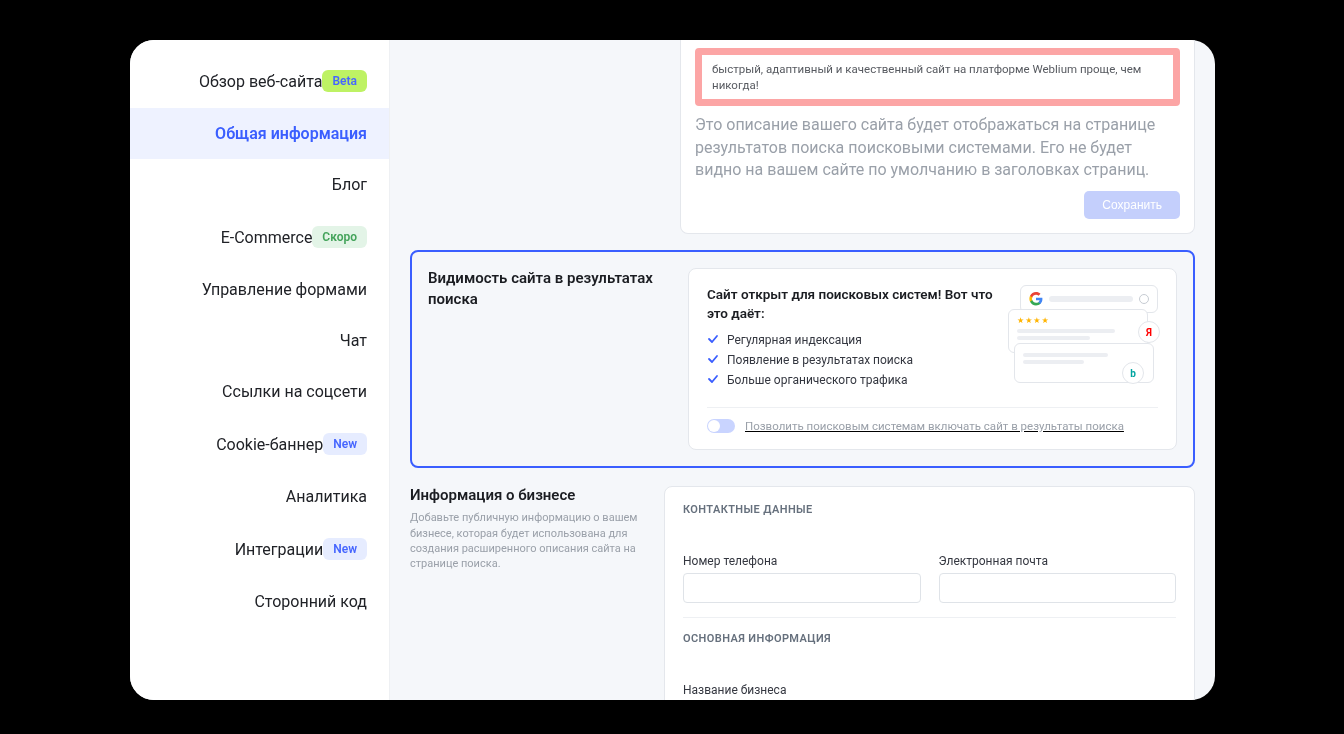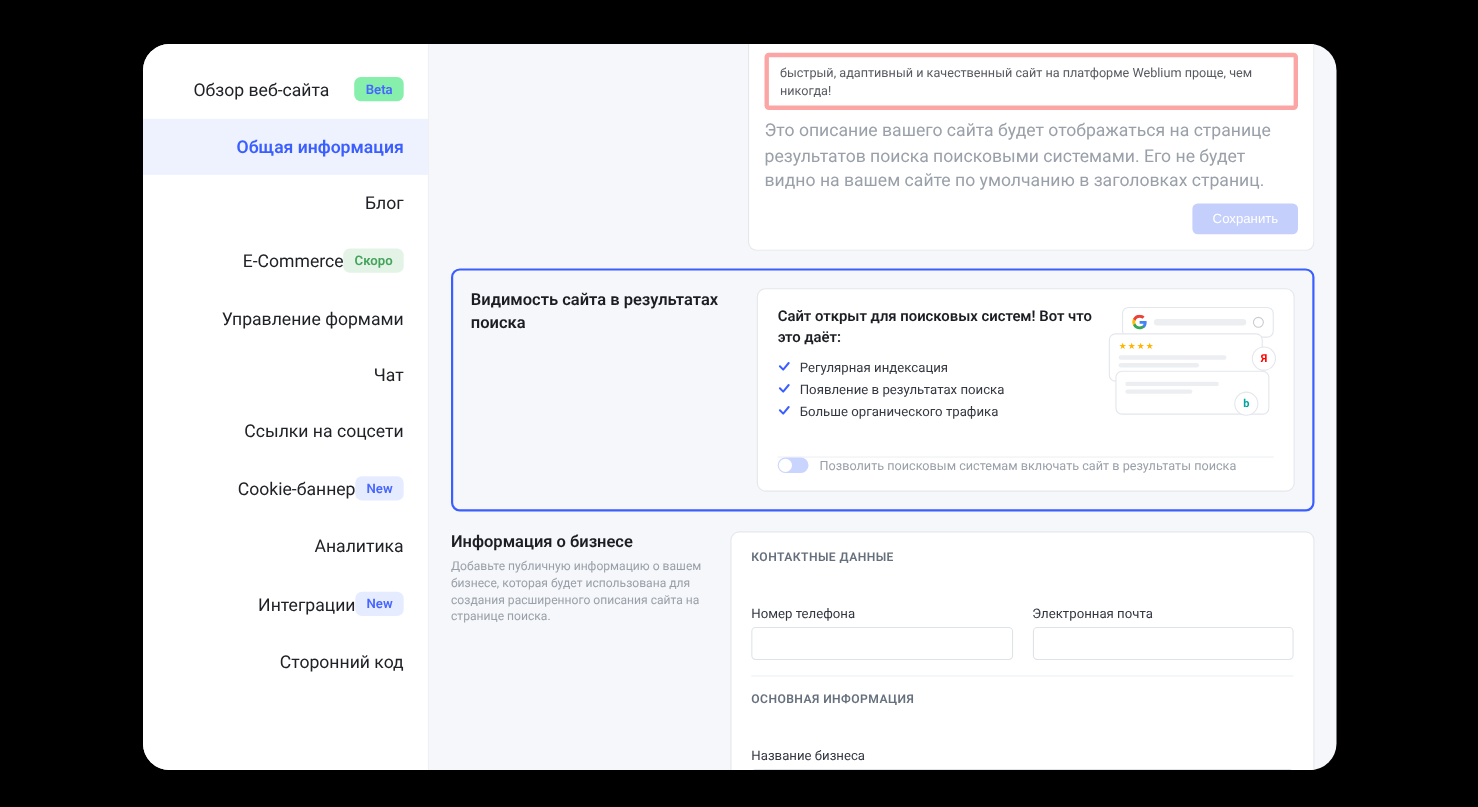--- a/index.html
+++ b/index.html
@@ -42,21 +42,21 @@
     background: #eef2ff;
     color: #3a5eff;
     font-weight: 600;
   }
   .badge {
     font-size: 12px;
     font-weight: 600;
     padding: 4px 10px;
     border-radius: 6px;
   }
-  .badge-beta { background: #86efac; color: #4666ff; margin-left: 23px; }
+  .badge-beta { background: #bef264; color: #4666ff; }
   .badge-soon { background: #e3f4e7; color: #43a35a; }
   .badge-new  { background: #e6ecff; color: #4666ff; }
 
   .main {
     flex: 1;
     padding: 0 20px 20px 20px;
     overflow: hidden;
     position: relative;
   }
 
@@ -64,21 +64,21 @@
   .top-card {
     background: #fff;
     border: 1px solid #e4e7ec;
     border-top: none;
     border-radius: 0 0 8px 8px;
     margin-left: 270px;
     margin-bottom: 16px;
     padding: 8px 14px 14px 14px;
   }
   .desc-box {
-    border: 4px solid #fca5a5;
+    border: 7px solid #fca5a5;
     border-radius: 4px;
     padding: 6px 10px;
     font-size: 11.5px;
     color: #575a60;
     line-height: 1.4;
   }
   .desc-help {
     font-size: 16px;
     color: #9aa0a9;
     line-height: 1.4;
@@ -140,26 +140,27 @@
   .ill-mid .star{color:#ffb400;font-size:8px;}
   .ill-mid .ln{height:4px; background:#eceef2; border-radius:2px; margin:3px 0;}
   .ill-bot { top:58px; left:6px; right:4px; height:40px; padding:6px 8px;}
   .ill-bot .ln{height:4px; background:#eceef2; border-radius:2px; margin:3px 0;}
   .ill-badge{position:absolute; width:22px; height:22px; background:#fff; border:1px solid #e3e6eb; border-radius:50%; display:flex; align-items:center; justify-content:center; font-size:10px; font-weight:700;}
   .ill-ya{ top:36px; right:-2px; color:#ff0000;}
   .ill-bing{ bottom:-4px; right:14px; color:#00A4A0;}
 
   .vis-toggle-row {
     border-top:1px solid #eef0f3;
-    margin-top:28px;
-    padding-top:0;
+    margin-top:14px;
+    padding-top:11px;
     display:flex;
     align-items:center;
     gap:10px;
     width:100%;
+    text-decoration:underline;
   }
   .toggle {
     width:28px; height:14px; border-radius:8px; background:#c9d4ff; position:relative; cursor:pointer;
   }
   .toggle::after{content:"";position:absolute;left:1px;top:1px;width:12px;height:12px;background:#fff;border-radius:50%;}
   .toggle-label{font-size:11.5px;color:#9aa0a9;}
 
   
   .biz-row { display:flex; gap:14px; }
   .biz-left { width:240px; }

